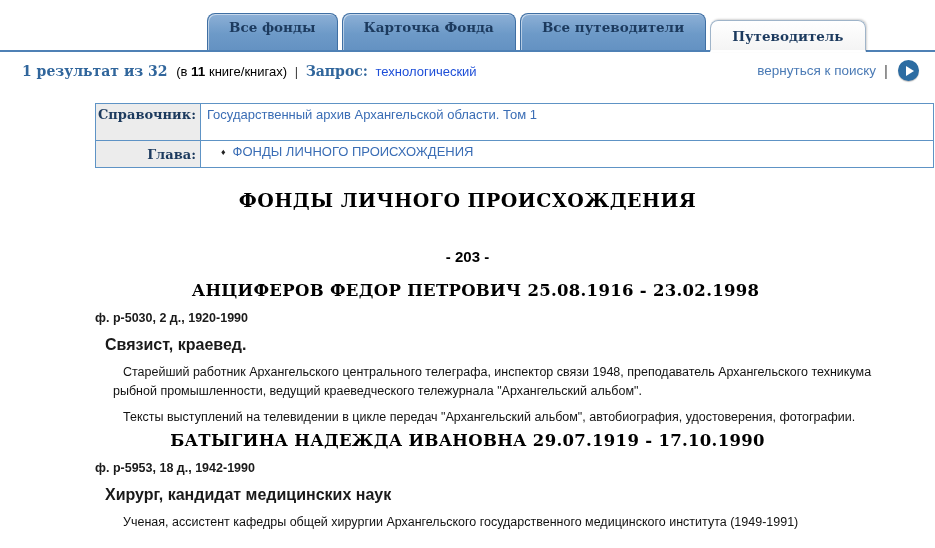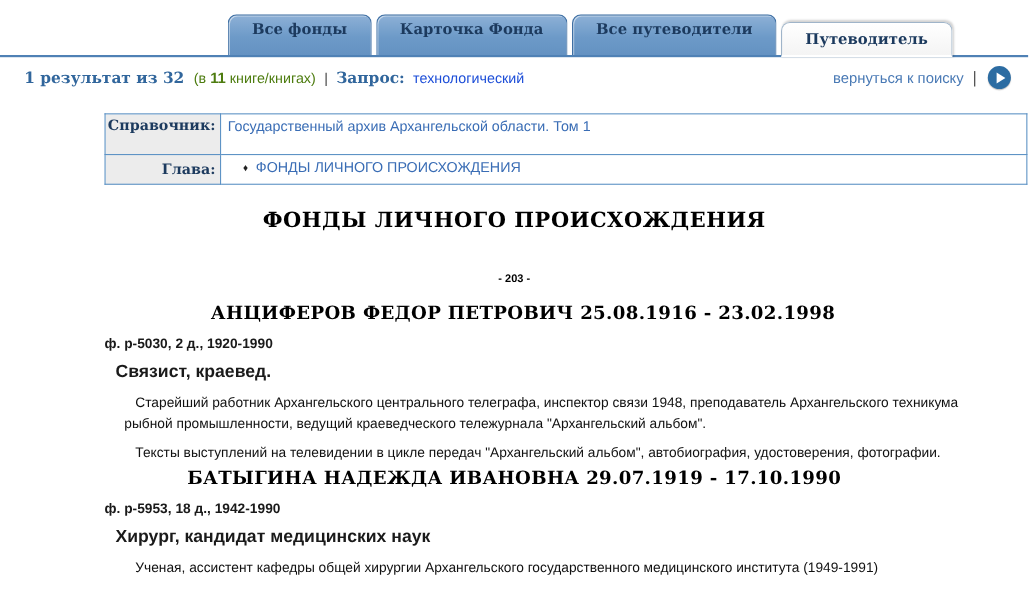--- a/index.html
+++ b/index.html
@@ -30,21 +30,21 @@
 
   
   .results {
     display:flex; justify-content:space-between; align-items:center;
     padding:8px 16px 9px 22px; font-size:13px;
   }
   .res-left { white-space:nowrap; }
   .res-count, .res-query-label {
     font-family:"DejaVu Serif", serif; font-weight:bold; color:#31669c; font-size:14px;
   }
-  .res-books { color:#4d7c0f; margin-left:5px; }
+  .res-books { color:#000000; margin-left:5px; }
   .res-books b { font-size:13.5px; }
   .res-divider { color:#444; margin:0 4px; }
   .res-query-value { color:#1d4ed8; margin-left:4px; }
   .res-right { display:flex; align-items:center; white-space:nowrap; }
   .back-link { color:#4a7ab5; font-size:13.5px; cursor:pointer; }
   .right-divider { color:#555; margin:0 10px 0 8px; font-size:15px; }
   .next-btn {
     width:21px; height:21px; border-radius:50%; background:#2c6ca2;
     display:flex; align-items:center; justify-content:center; cursor:pointer;
     box-shadow:0 1px 1px rgba(0,0,0,.25);
@@ -69,21 +69,21 @@
   .cell-value .link { cursor:pointer; }
   .chapter-value { padding-left:20px; vertical-align:middle; }
   .bullet { color:#222; font-size:9px; margin-right:7px; position:relative; top:-1px; }
 
   
   .doc-title {
     margin-top:21px; text-align:center;
     font-family:"DejaVu Serif", serif; font-weight:bold; font-size:19px;
     letter-spacing:.5px; color:#000;
   }
-  .page-num { margin-top:37px; text-align:center; font-weight:bold; font-size:10px; color:#000; }
+  .page-num { margin-top:37px; text-align:center; font-weight:bold; font-size:15px; color:#000; }
   .entry-title {
     text-align:center; font-family:"DejaVu Serif", serif; font-weight:bold;
     font-size:16.5px; color:#000; letter-spacing:.3px;
   }
   .entry-title.first  { margin-top:16px;padding-left:16px; }
   .entry-title.second { margin-top:4px; }
   .fond { margin:11px 0 0 95px;  font-weight:bold; font-size:12.5px; line-height:15px; }
   .prof { margin:11px 0 0 105px; font-weight:bold; font-size:16px; line-height:15px; }
   .para {
     margin:11px 30px 0 113px; font-size:12.5px; line-height:19px;

